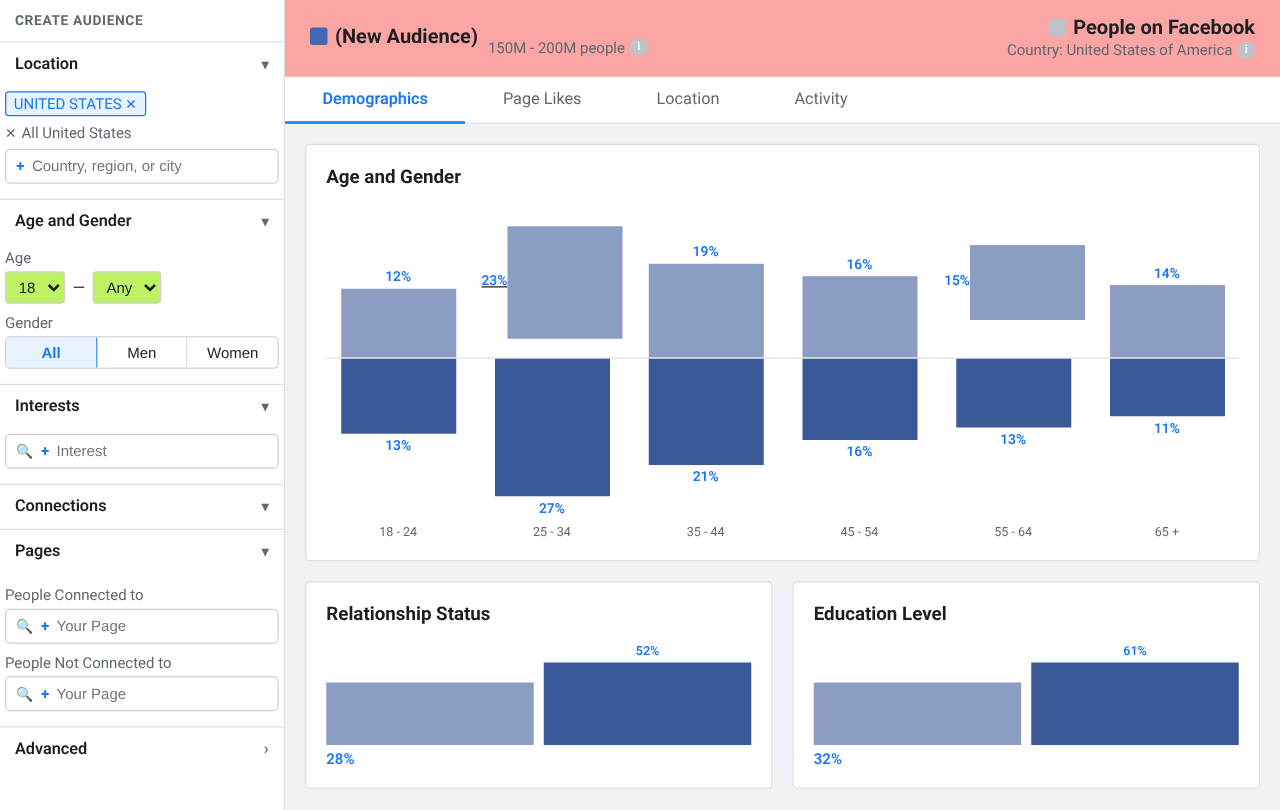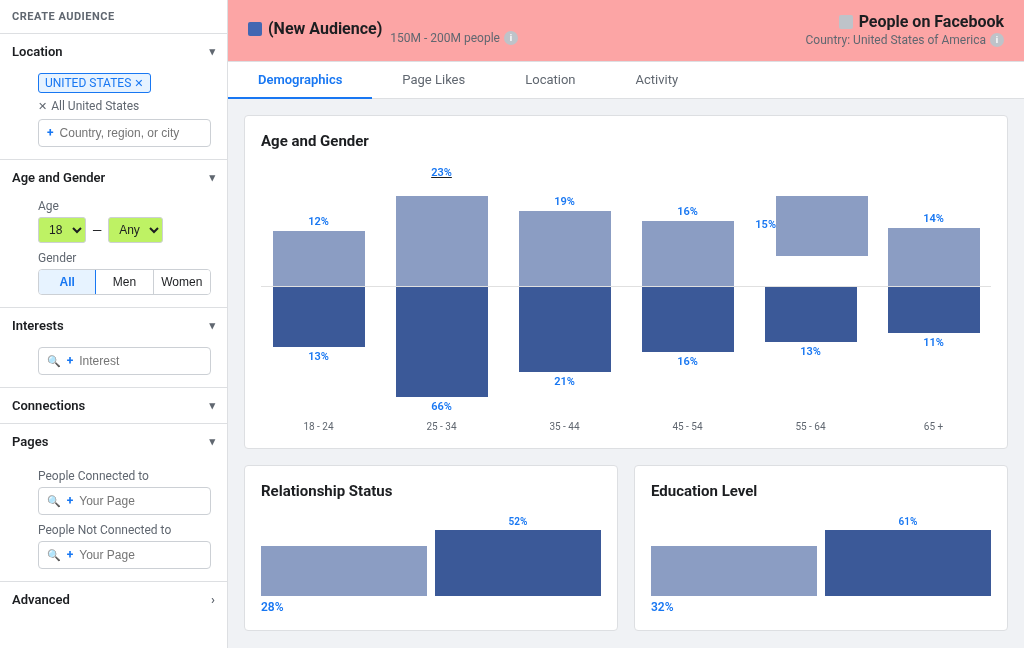--- a/index.html
+++ b/index.html
@@ -4,21 +4,21 @@
   <style>
     * { box-sizing: border-box; margin: 0; padding: 0; }
     body { font-family: -apple-system, BlinkMacSystemFont, 'Segoe UI', Roboto, Helvetica, Arial, sans-serif; font-size: 13px; background: #f0f2f5; color: #1c1e21; display: flex; height: 648px; overflow: hidden; }
 
     
     #sidebar { width: 228px; min-width: 228px; background: #fff; border-right: 1px solid #dddfe2; display: flex; flex-direction: column; overflow-y: auto; }
     .sidebar-header { padding: 10px 12px; font-size: 11px; font-weight: 700; color: #606770; text-transform: uppercase; letter-spacing: 0.5px; border-bottom: 1px solid #dddfe2; }
     .sidebar-section { border-bottom: 1px solid #dddfe2; }
     .sidebar-section-header { display: flex; justify-content: space-between; align-items: center; padding: 10px 12px; cursor: pointer; font-size: 13px; font-weight: 600; color: #1c1e21; }
     .sidebar-section-header .chevron { color: #606770; font-size: 11px; }
-    .sidebar-section-content { padding: 4px 16px 12px; margin-left: 22px; }
+    .sidebar-section-content { padding: 4px 4px 12px; }
     .location-tags { display: flex; flex-wrap: wrap; gap: 4px; margin-bottom: 6px; }
     .location-tag { background: #e7f3ff; border: 1px solid #1877f2; border-radius: 3px; padding: 2px 6px; font-size: 12px; color: #1877f2; display: flex; align-items: center; gap: 3px; }
     .location-tag .x { cursor: pointer; color: #1877f2; font-size: 11px; }
     .location-all { font-size: 12px; color: #606770; margin-bottom: 6px; display: flex; align-items: center; gap: 4px; }
     .location-all .x-small { cursor: pointer; font-size: 11px; color: #606770; }
     .input-field { width: 100%; border: 1px solid #ccd0d5; border-radius: 4px; padding: 6px 8px; font-size: 12px; color: #606770; background: #fff; display: flex; align-items: center; gap: 6px; }
     .input-field input { border: none; outline: none; font-size: 12px; color: #606770; width: 100%; background: transparent; }
     .age-row { display: flex; align-items: center; gap: 6px; margin-bottom: 8px; }
     .age-select { border: 1px solid #ccd0d5; border-radius: 3px; padding: 4px 6px; font-size: 12px; background: #bef264; color: #1c1e21; cursor: pointer; }
     .label-sm { font-size: 12px; color: #606770; margin-bottom: 4px; display: block; }
@@ -220,21 +220,21 @@
       <div class="chart-title">Age and Gender</div>
       <div class="age-gender-chart">
 
         <div style="display:flex; flex-direction:column;">
 
           <div style="display:flex; gap:8px; align-items:flex-end; height:120px; padding-bottom:0;" id="women-bars">
               <div style="flex: 1 1 0%; display: flex; flex-direction: column; align-items: center; justify-content: flex-end; height: 100%;">
     <div style="font-size:11px;color:#1877f2;font-weight:600;margin-bottom:3px;">12%</div>
     <div style="background:#8b9dc3;width:80%;height:55px;"></div>
   </div>
-              <div style="flex: 1 1 0%; display: flex; flex-direction: column; align-items: center; justify-content: space-between; height: 100%; text-decoration: underline;">
+              <div style="flex: 1 1 0%; display: flex; flex-direction: row; align-items: center; justify-content: center; height: 100%; text-decoration: underline;">
     <div style="font-size:11px;color:#1877f2;font-weight:600;margin-bottom:3px;">23%</div>
     <div style="background:#8b9dc3;width:80%;height:90px;"></div>
   </div>
               <div style="flex: 1 1 0%; display: flex; flex-direction: column; align-items: center; justify-content: flex-end; height: 100%;">
     <div style="font-size:11px;color:#1877f2;font-weight:600;margin-bottom:3px;">19%</div>
     <div style="background:#8b9dc3;width:80%;height:75px;"></div>
   </div>
               <div style="flex: 1 1 0%; display: flex; flex-direction: column; align-items: center; justify-content: flex-end; height: 100%;">
     <div style="font-size:11px;color:#1877f2;font-weight:600;margin-bottom:3px;">16%</div>
     <div style="background:#8b9dc3;width:80%;height:65px;"></div>
@@ -251,21 +251,21 @@
 
           <div style="height:1px; background:#e0e0e0;"></div>
 
           <div style="display:flex; gap:8px; align-items:flex-start; height:130px; padding-top:0;" id="men-bars">
               <div style="flex: 1 1 0%; display: flex; flex-direction: column; align-items: center; justify-content: flex-start; height: 100%;">
     <div style="background:#3b5998;width:80%;height:60px;"></div>
     <div style="font-size:11px;color:#1877f2;font-weight:600;margin-top:3px;">13%</div>
   </div>
               <div style="flex: 1 1 0%; display: flex; flex-direction: column; align-items: center; justify-content: flex-start; height: 100%;">
     <div style="background:#3b5998;width:80%;height:110px;"></div>
-    <div style="font-size:11px;color:#1877f2;font-weight:600;margin-top:3px;">66%</div>
+    <div style="font-size:11px;color:#1877f2;font-weight:600;margin-top:3px;">27%</div>
   </div>
               <div style="flex: 1 1 0%; display: flex; flex-direction: column; align-items: center; justify-content: flex-start; height: 100%;">
     <div style="background:#3b5998;width:80%;height:85px;"></div>
     <div style="font-size:11px;color:#1877f2;font-weight:600;margin-top:3px;">21%</div>
   </div>
               <div style="flex: 1 1 0%; display: flex; flex-direction: column; align-items: center; justify-content: flex-start; height: 100%;">
     <div style="background:#3b5998;width:80%;height:65px;"></div>
     <div style="font-size:11px;color:#1877f2;font-weight:600;margin-top:3px;">16%</div>
   </div>
               <div style="flex: 1 1 0%; display: flex; flex-direction: column; align-items: center; justify-content: flex-start; height: 100%;">

